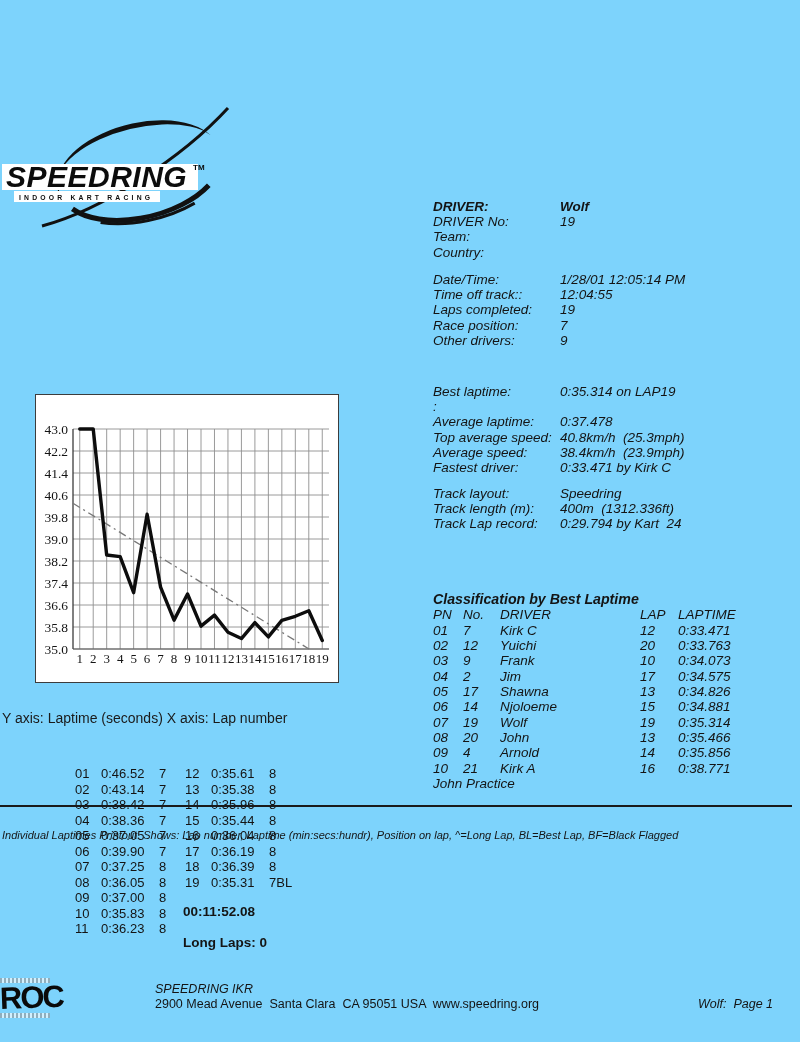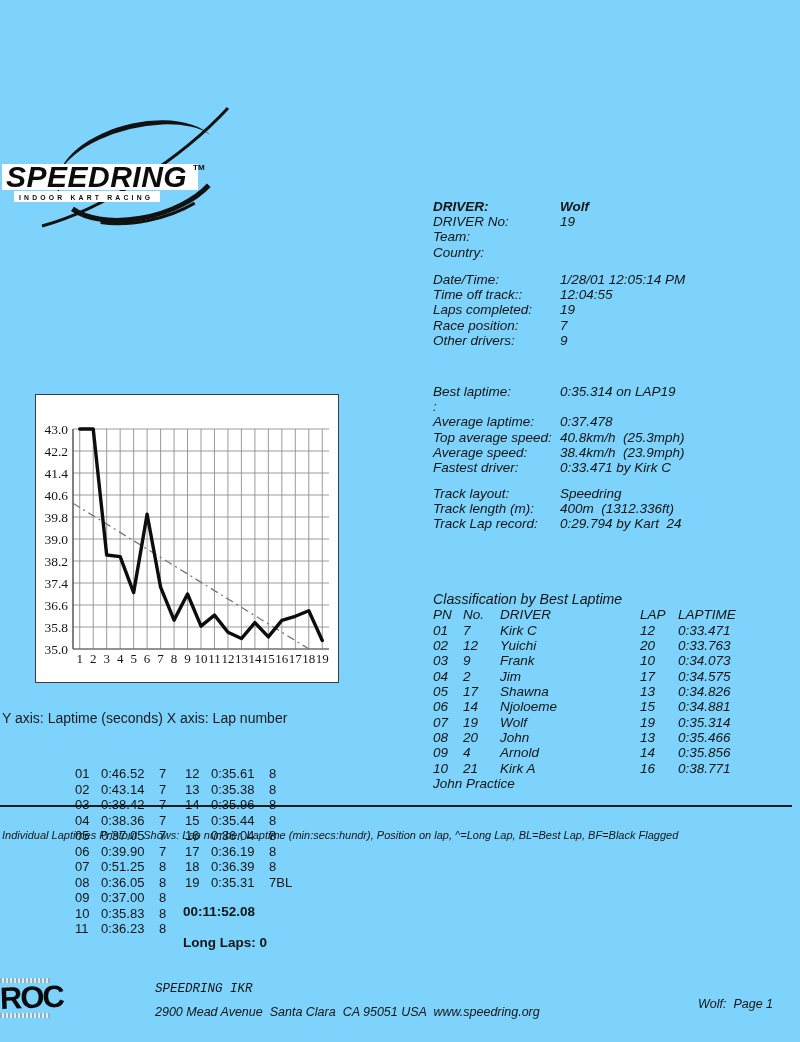--- a/index.html
+++ b/index.html
@@ -6,43 +6,43 @@
   .page{position:relative;width:800px;height:1042px;background:#7dd3fc;overflow:hidden;
         font-family:"Liberation Sans",sans-serif;color:#141414;}
   .abs{position:absolute;}
   
   .info{font-size:13.5px;font-style:italic;line-height:15.2px;white-space:nowrap;}
   .info .lbl{display:inline-block;width:127px;}
   .info .val{white-space:pre;}
   .bold{font-weight:bold;}
   
   .cls{left:433px;top:592px;font-size:13.5px;font-style:italic;line-height:15.35px;white-space:nowrap;}
-  .cls .title{font-weight:normal;font-size:14.2px;}
+  .cls .title{font-weight:bold;font-size:14.2px;}
   .c-pn{display:inline-block;width:30px;}
   .c-no{display:inline-block;width:37px;}
   .c-driver{display:inline-block;width:140px;}
   .c-lap{display:inline-block;width:38px;}
   
   .laps{font-size:13px;line-height:15.5px;white-space:nowrap;}
   .laps .n{display:inline-block;width:26px;}
   .laps .t{display:inline-block;width:58px;}
   .total{left:183px;top:904px;font-weight:bold;font-size:13.5px;}
   .longlaps{left:183px;top:935px;font-weight:bold;font-size:13.5px;}
   
   .chart-box{left:35px;top:394px;width:302px;height:287px;border:1.6px solid #3c3c3c;background:#fff;}
   .chart-box svg{display:block;width:302px;height:287px;}
   .tick{font-family:"Liberation Serif",serif;font-size:13.5px;fill:#141414;}
   .xtick{font-family:"Liberation Serif",serif;font-size:13px;fill:#141414;}
   .caption{left:2px;top:710px;font-size:14px;color:#1a1a1a;}
   
   .divider{left:0;top:805px;width:792px;height:2px;background:#1a1a1a;}
   .note{left:2px;top:808px;font-size:11px;font-style:italic;white-space:pre;color:#151515;margin-top:21px;}
   
-  .footer-org{left:155px;top:982px;font-size:12.5px;font-style:italic;font-family:Liberation Mono, monospace;}
-  .footer-addr{left:155px;top:997px;font-size:12.5px;font-style:italic;white-space:pre;margin-top:8px;}
+  .footer-org{left:155px;top:982px;font-size:12.5px;font-style:italic;}
+  .footer-addr{left:155px;top:997px;font-size:12.5px;white-space:pre;}
   .footer-page{left:698px;top:997px;font-size:12.5px;font-style:italic;white-space:pre;}
   .stamp{left:0;top:978px;width:56px;}
   .stamp .roc{font-weight:bold;font-size:31px;line-height:30px;letter-spacing:-2px;
               transform:rotate(-2deg);color:#0a0a0a;}
   .noise{height:5px;width:50px;background:repeating-linear-gradient(90deg,#9a9a9a 0 2px,#ffffff 2px 4px);opacity:.65;}
 </style>
 </head>
 <body>
 
 <div class="page">
@@ -179,21 +179,21 @@
     <div>John Practice</div>
   </div>
 
   <div class="abs laps" style="left:75px;top:766px">
     <div><span class="n">01</span><span class="t">0:46.52</span><span>7</span></div>
     <div><span class="n">02</span><span class="t">0:43.14</span><span>7</span></div>
     <div><span class="n">03</span><span class="t">0:38.42</span><span>7</span></div>
     <div><span class="n">04</span><span class="t">0:38.36</span><span>7</span></div>
     <div><span class="n">05</span><span class="t">0:37.05</span><span>7</span></div>
     <div><span class="n">06</span><span class="t">0:39.90</span><span>7</span></div>
-    <div><span class="n">07</span><span class="t">0:51.25</span><span>8</span></div>
+    <div><span class="n">07</span><span class="t">0:37.25</span><span>8</span></div>
     <div><span class="n">08</span><span class="t">0:36.05</span><span>8</span></div>
     <div><span class="n">09</span><span class="t">0:37.00</span><span>8</span></div>
     <div><span class="n">10</span><span class="t">0:35.83</span><span>8</span></div>
     <div><span class="n">11</span><span class="t">0:36.23</span><span>8</span></div>
   </div>
 
   <div class="abs laps" style="left:185px;top:766px">
     <div><span class="n">12</span><span class="t">0:35.61</span><span>8</span></div>
     <div><span class="n">13</span><span class="t">0:35.38</span><span>8</span></div>
     <div><span class="n">14</span><span class="t">0:35.96</span><span>8</span></div>

